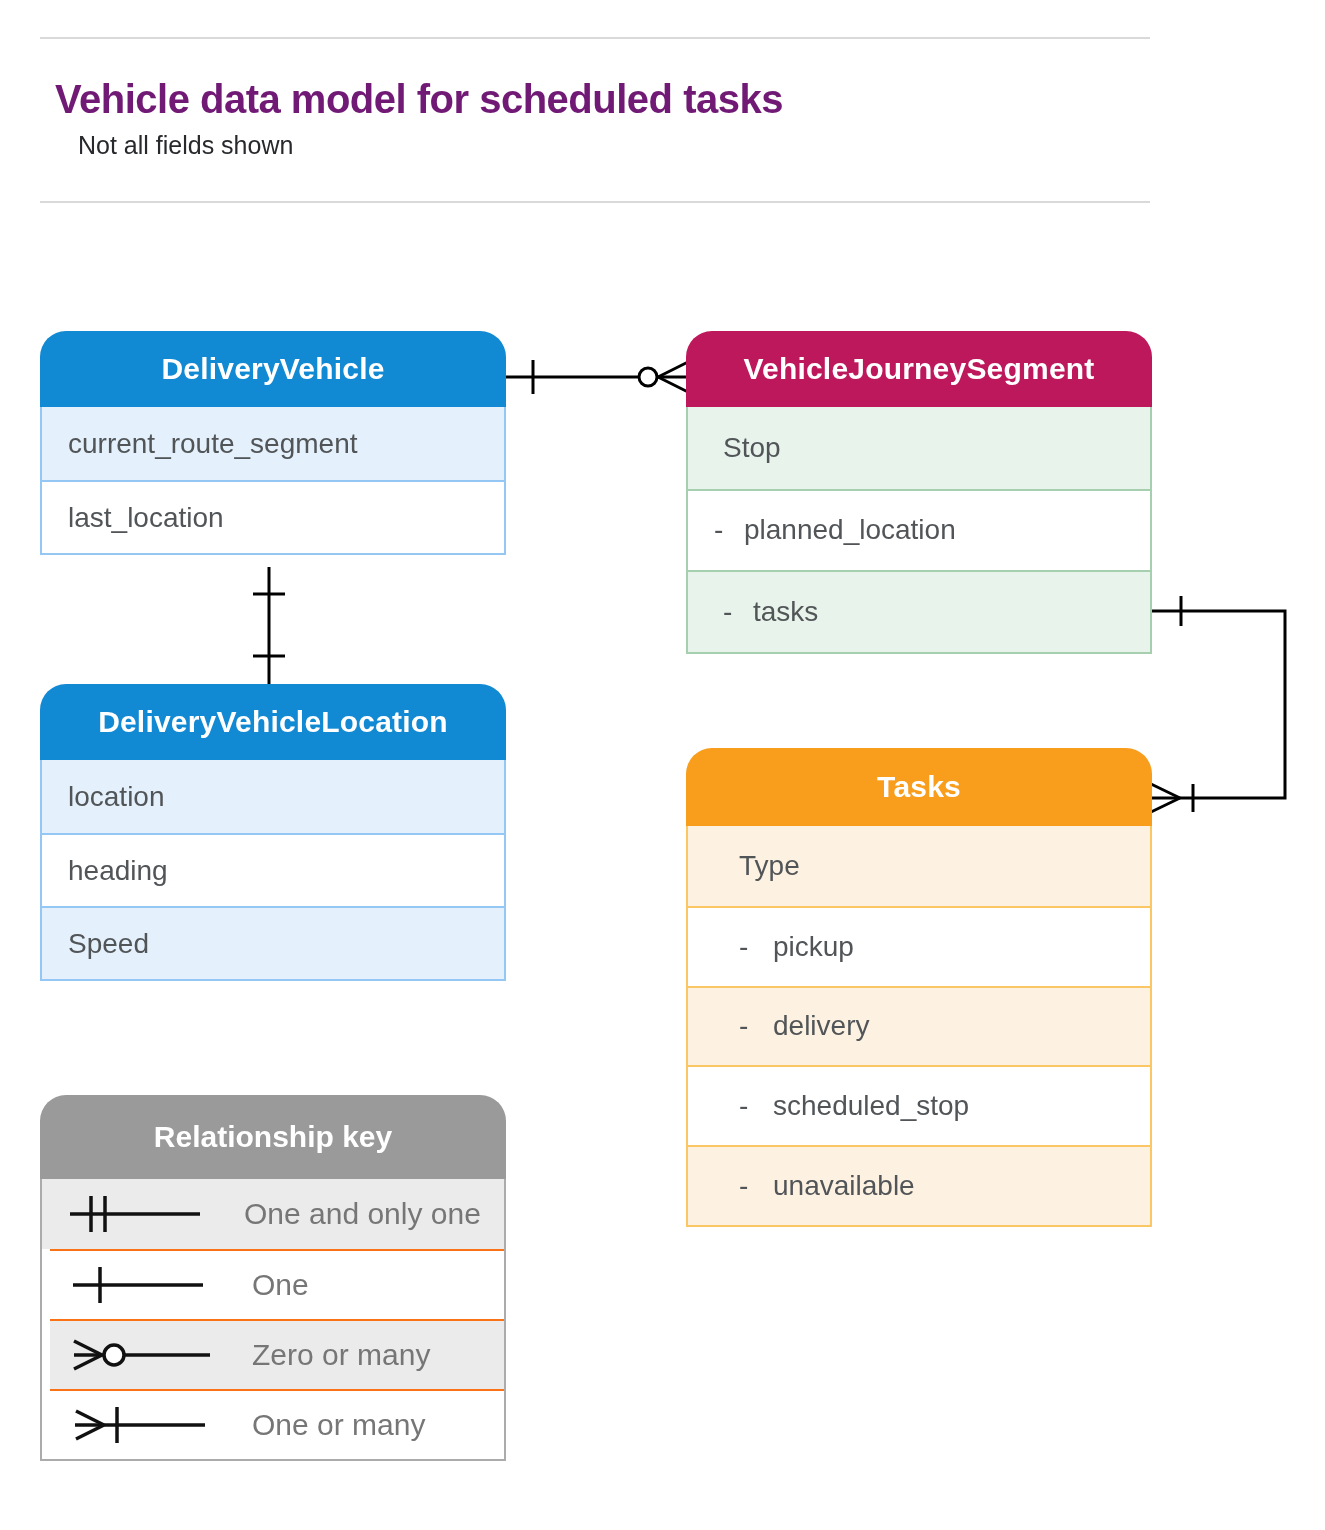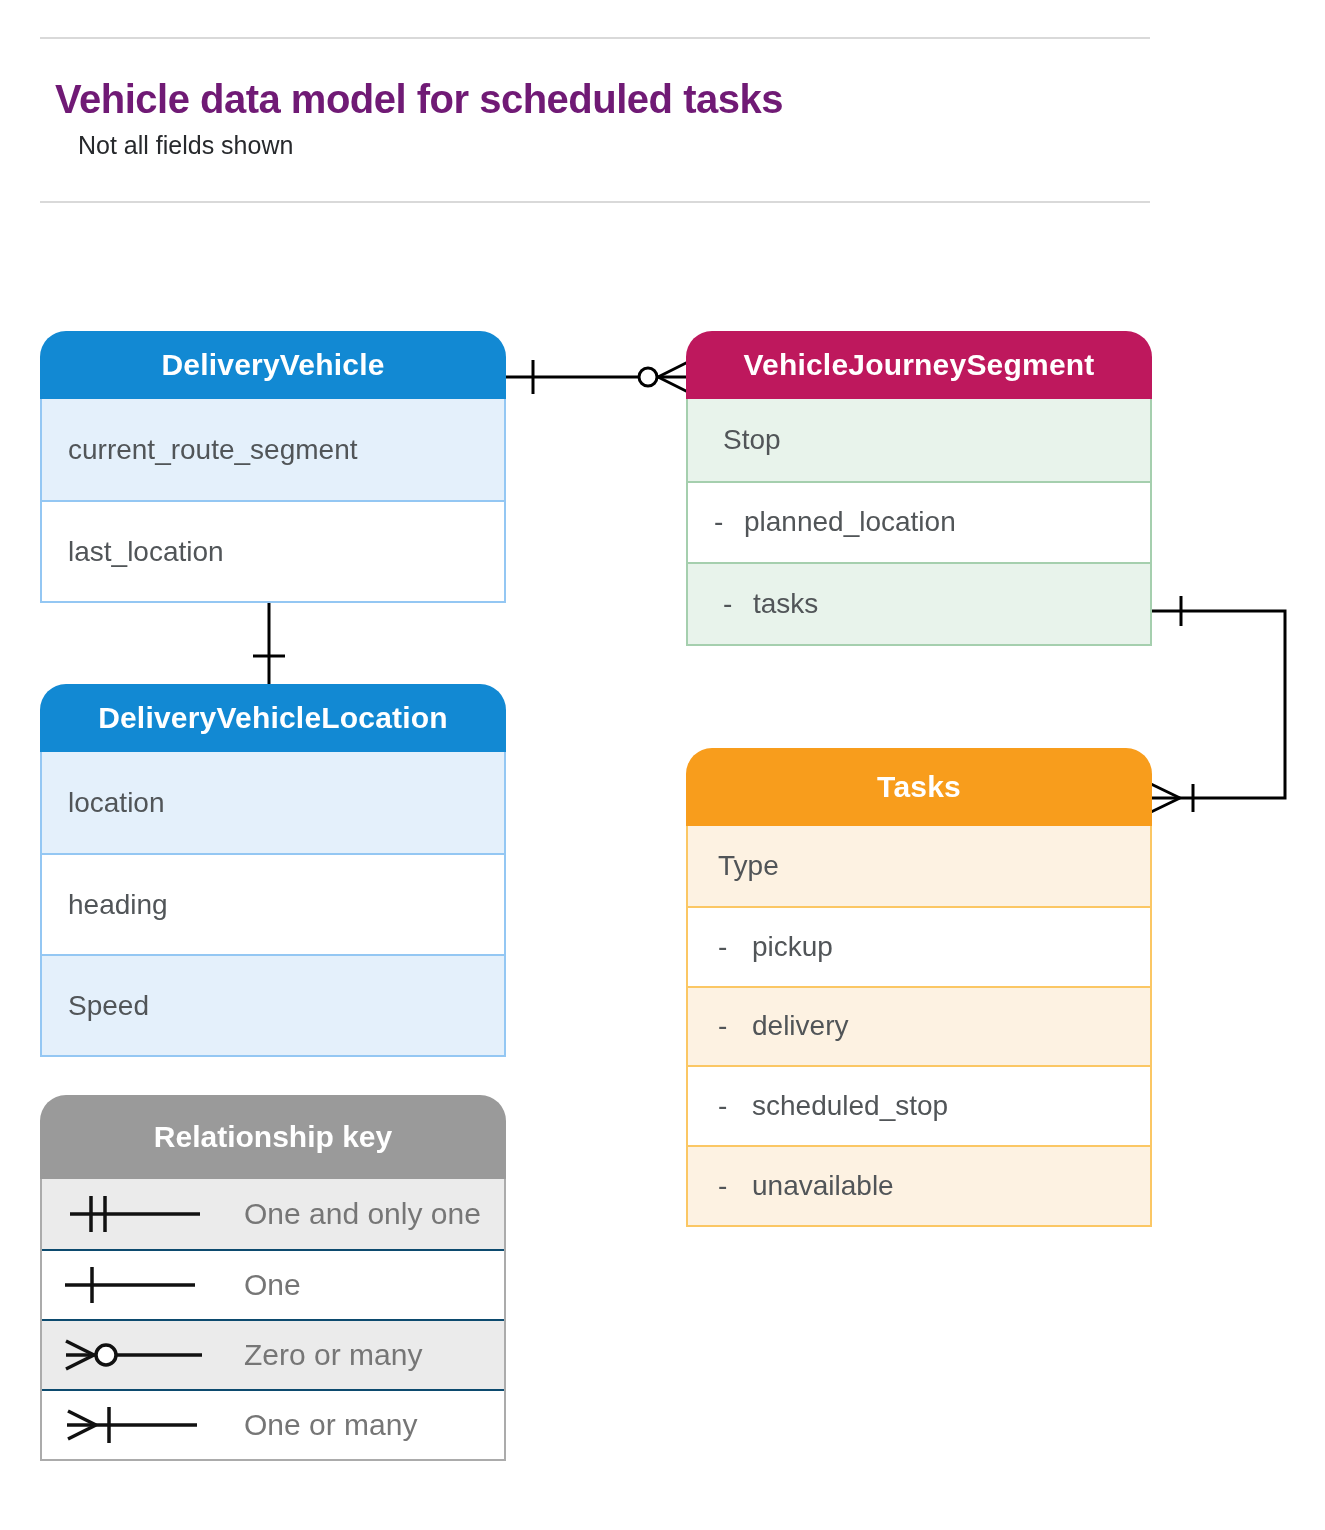--- a/index.html
+++ b/index.html
@@ -11,56 +11,56 @@
   .rule.top{top:37px;}
   .rule.bottom{top:201px;}
   .titleblock{position:absolute;left:55px;top:76px;}
   .pagetitle{font-size:40px;font-weight:700;color:#701a75;line-height:1.15;letter-spacing:-0.5px;}
   .pagesubtitle{font-size:25px;color:#27292c;margin-top:9px;margin-left:23px;}
 
   svg.connectors{position:absolute;left:0;top:0;z-index:0;}
 
   .entity{position:absolute;z-index:1;width:466px;box-sizing:border-box;}
   .entity .head{
-    height:68px;border-radius:26px 26px 0 0;display:flex;align-items:center;justify-content:center;
+    height:76px;border-radius:26px 26px 0 0;display:flex;align-items:center;justify-content:center;
     color:#ffffff;font-weight:700;font-size:30px;letter-spacing:0.2px;
   }
   .entity .body{border:2px solid;border-top:none;box-sizing:border-box;background:#fff;}
   .row{display:flex;align-items:center;box-sizing:border-box;padding-left:26px;
        font-size:28px;color:#515558;}
   .row .dash{display:inline-block;width:30px;}
   .body .row + .row{border-top:2px solid;}
 
   
   .blue .head{background:#1289D3;}
   .blue .body{border-color:#94C7F3;}
   .blue .row + .row{border-color:#94C7F3;}
   .blue .row.tint{background:#E4F0FB;}
-  .blue .row{height:101px;}
+  .blue .row{height:73px;}
   
   .green .head{background:#be185d;}
   .green .body{border-color:#A5CFAE;}
   .green .row + .row{border-color:#A5CFAE;}
   .green .row.tint{background:#E8F3EB;padding-left:35px;}
   .green .row{height:81.6px;}
   
   .orange .head{background:#F89D1C;height:78px;}
   .orange .body{border-color:#FBC764;}
   .orange .row + .row{border-color:#FBC764;}
   .orange .row.tint{background:#FDF2E2;}
-  .orange .row{height:79.8px;padding-left:30px;}
+  .orange .row{height:79.8px;padding-left:51px;}
   .orange .row .dash{width:34px;}
 
   
   .key{position:absolute;left:40px;top:1095px;width:466px;z-index:1;}
   .key .head{height:84px;background:#9A9A9A;border-radius:26px 26px 0 0;
     display:flex;align-items:center;justify-content:center;color:#fff;font-weight:700;font-size:30px;}
   .key .body{border:2px solid #ABABAB;border-top:none;background:#fff;}
   .key .krow{height:70px;display:flex;align-items:center;box-sizing:border-box;padding-left:20px;}
-  .key .krow + .krow{border-top:2px solid #0c4a6e;}
+  .key .krow + .krow{border-top:2px solid #f97316;margin-left:8px;}
   .key .krow:nth-child(odd){background:#EBEBEB;}
   .key .klabel{font-size:30px;color:#767676;margin-left:32px;}
   .key svg{flex:0 0 auto;}
 </style>
 </head>
 <body>
 
 <div id="canvas">
 
   <div class="rule top"></div>

